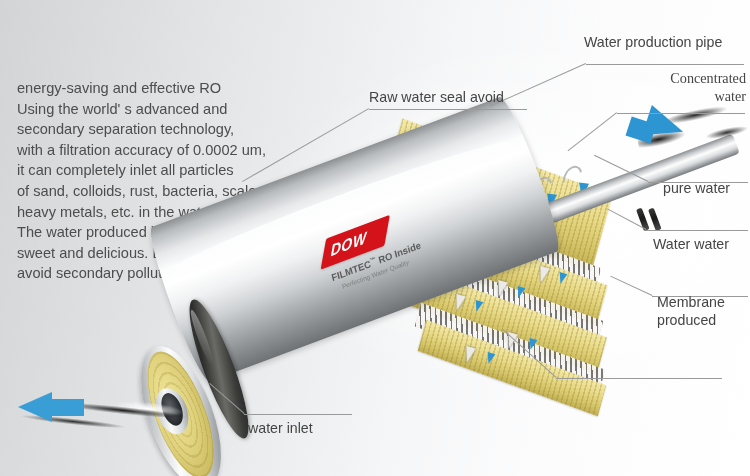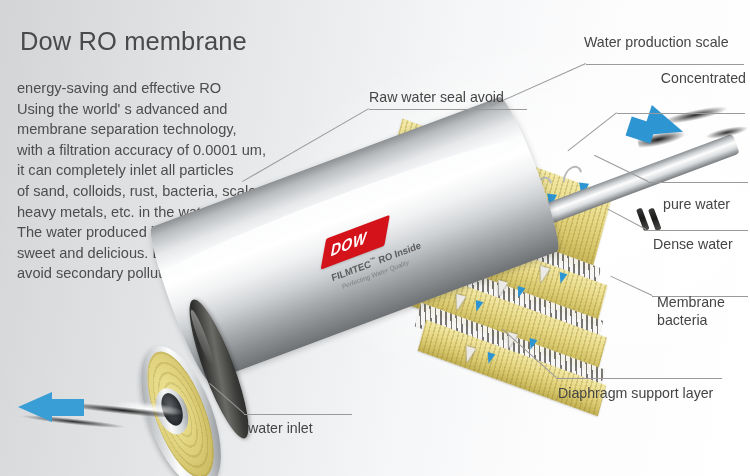--- a/index.html
+++ b/index.html
@@ -212,27 +212,26 @@
     border-radius:6px/50%;
     background:linear-gradient(to bottom,#9fa3a6,#f4f5f6 30%,#d4d7d9 62%,#8d9194);
     transform:rotate(-20.5deg);
   }
 </style>
 </head>
 <body>
 
 <div id="stage">
 
-  <div id="title">Dow RO membrane</div>
 
   <div id="blurb">
     <div>energy-saving and effective RO</div>
     <div>Using the world' s advanced and</div>
-    <div>membrane separation technology,</div>
-    <div>with a filtration accuracy of 0.0001 um,</div>
+    <div>secondary separation technology,</div>
+    <div>with a filtration accuracy of 0.0002 um,</div>
     <div>it can completely inlet all particles</div>
     <div>of sand, colloids, rust, bacteria, scale,</div>
     <div>heavy metals, etc. in the water.</div>
     <div>The water produced is live water,</div>
     <div>sweet and delicious. Effectively</div>
     <div>avoid secondary pollution</div>
   </div>
 
   <div id="body-wrap">
 
@@ -327,32 +326,32 @@
   <div class="lead" style="left:652px;top:296px;width:46px;transform:rotate(205deg);"></div>
 
   <div class="lead" style="left:556px;top:378px;width:166px;"></div>
   <div class="lead" style="left:556px;top:378px;width:72px;transform:rotate(222deg);"></div>
 
   <div class="lead" style="left:244px;top:414px;width:108px;"></div>
   <div class="lead" style="left:244px;top:414px;width:46px;transform:rotate(221deg);"></div>
 
   <div class="lbl" style="left:369px;top:89px;">Raw water seal avoid</div>
 
-  <div class="lbl" style="left:584px;top:34px;">Water production scale</div>
-
-  <div class="lbl r2" style="left:598px;top:70px;width:148px;">
+  <div class="lbl" style="left:584px;top:34px;">Water production pipe</div>
+
+  <div class="lbl r2" style="left:598px;top:70px;width:148px;font-family:Liberation Serif, serif;">
     <div>Concentrated</div>
+    <div>water</div>
   </div>
 
-  <div class="lbl" style="left:663px;top:196px;">pure water</div>
-
-  <div class="lbl" style="left:653px;top:236px;">Dense water</div>
+  <div class="lbl" style="left:663px;top:180px;">pure water</div>
+
+  <div class="lbl" style="left:653px;top:236px;">Water water</div>
 
   <div class="lbl" style="left:657px;top:294px;line-height:17.5px;">
     <div>Membrane</div>
-    <div>bacteria</div>
+    <div>produced</div>
   </div>
 
-  <div class="lbl" style="left:558px;top:385px;">Diaphragm support layer</div>
 
   <div class="lbl" style="left:248px;top:420px;text-align:center;">water inlet</div>
 
 </div>
 
 </body></html>

